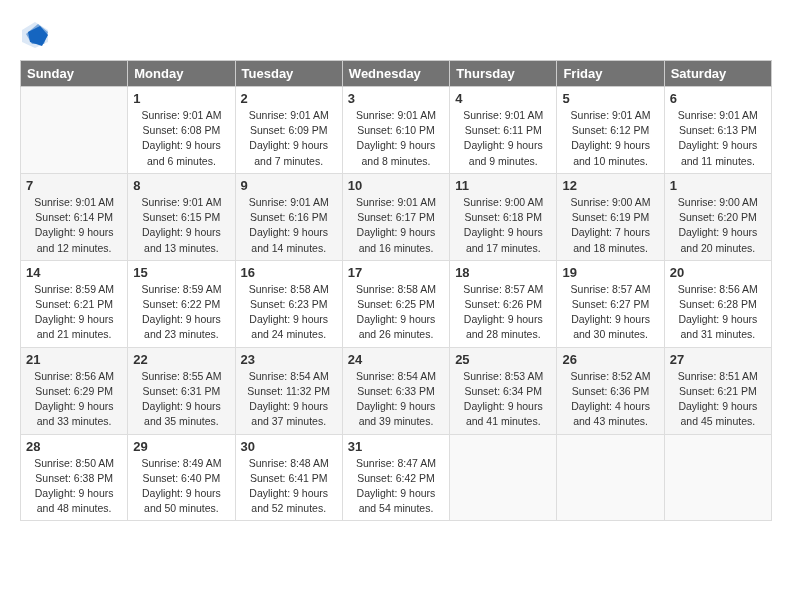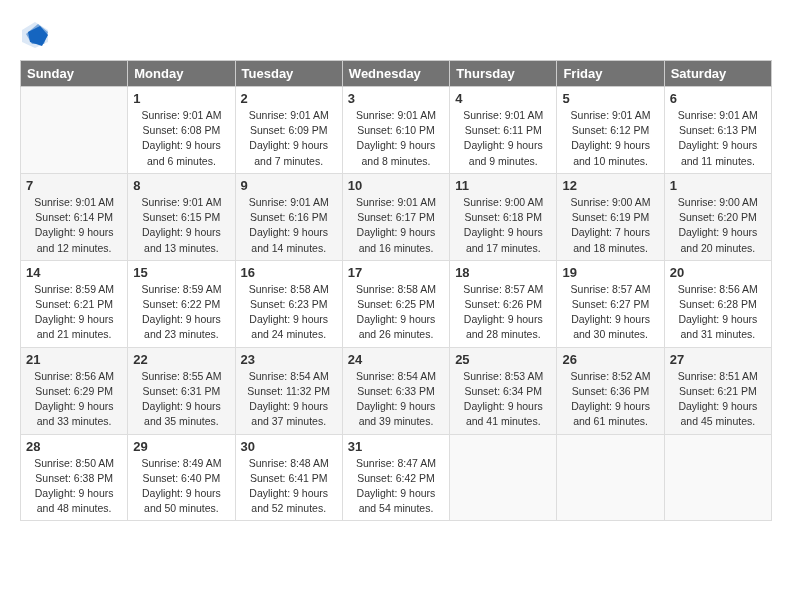--- a/index.html
+++ b/index.html
@@ -243,21 +243,21 @@
           <td>
             <span class="day-number">24</span>
             <div class="day-info"><span>Sunrise: 8:54 AM</span><br><span>Sunset: 6:33 PM</span><br><span>Daylight: 9 hours and 39 minutes.</span></div>
           </td>
           <td>
             <span class="day-number">25</span>
             <div class="day-info"><span>Sunrise: 8:53 AM</span><br><span>Sunset: 6:34 PM</span><br><span>Daylight: 9 hours and 41 minutes.</span></div>
           </td>
           <td>
             <span class="day-number">26</span>
-            <div class="day-info"><span>Sunrise: 8:52 AM</span><br><span>Sunset: 6:36 PM</span><br><span>Daylight: 9 hours and 61 minutes.</span></div>
+            <div class="day-info"><span>Sunrise: 8:52 AM</span><br><span>Sunset: 6:36 PM</span><br><span>Daylight: 4 hours and 43 minutes.</span></div>
           </td>
           <td>
             <span class="day-number">27</span>
             <div class="day-info"><span>Sunrise: 8:51 AM</span><br><span>Sunset: 6:21 PM</span><br><span>Daylight: 9 hours and 45 minutes.</span></div>
           </td>
         </tr>
         <tr>
           <td>
             <span class="day-number">28</span>
             <div class="day-info"><span>Sunrise: 8:50 AM</span><br><span>Sunset: 6:38 PM</span><br><span>Daylight: 9 hours and 48 minutes.</span></div>

